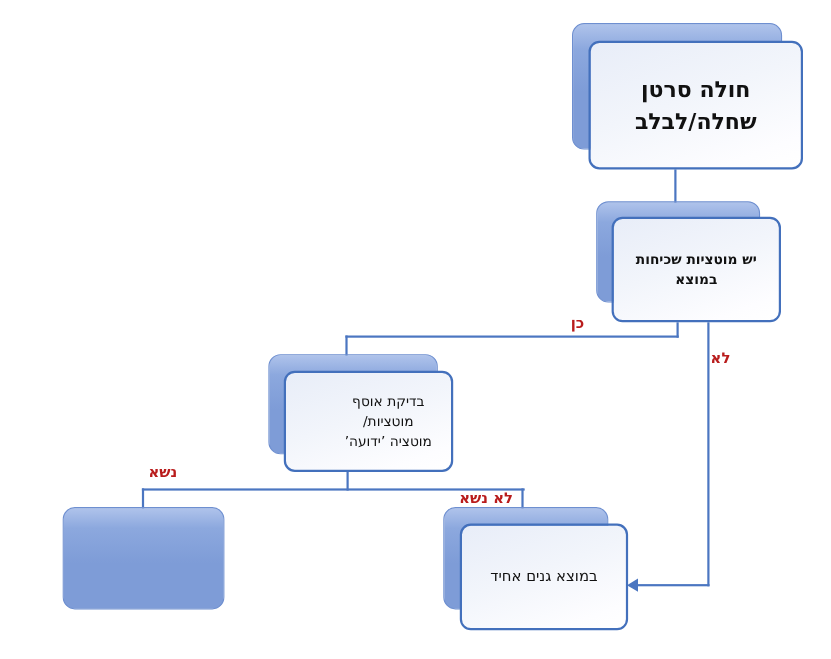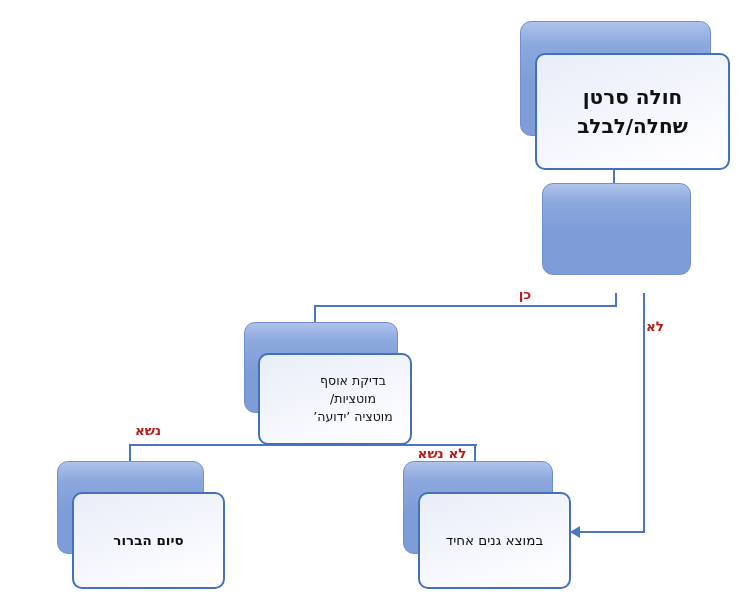--- a/index.html
+++ b/index.html
@@ -14,21 +14,21 @@
     border:1px solid #6E8FD0;
     box-sizing:border-box;
     z-index:2;
   }
   .node-main{
     position:absolute;border-radius:10px;
     background:linear-gradient(160deg,#E8EDF8 0%,#F2F5FB 45%,#FDFDFF 85%,#ffffff 100%);
     border:2px solid #4370BC;
     box-sizing:border-box;
     display:flex;align-items:center;justify-content:center;
-    z-index:3;text-align:center;color:#111;margin-top:16px;
+    z-index:3;text-align:center;color:#111;
   }
   .node-label{white-space:pre-line;line-height:1.45;padding:0 6px;}
   
   #n1-shadow{left:520px;top:21px;width:191px;height:115px;}
   #n1-main  {left:535px;top:37px;width:195px;height:117px;font-size:20px;font-weight:700;}
   #n2-shadow{left:542px;top:183px;width:149px;height:92px;}
   #n2-main  {left:556px;top:197px;width:154px;height:96px;font-size:12.5px;font-weight:700;}
   #n3-shadow{left:244px;top:322px;width:154px;height:91px;}
   #n3-main  {left:258px;top:337px;width:154px;height:92px;font-size:12.5px;font-weight:400;padding-left:36px;}
   #n4-shadow{left:57px;top:461px;width:147px;height:93px;}
@@ -84,30 +84,31 @@
   <div class="edge-lbl" id="lbl-carrier">נשא</div>
   <div class="edge-lbl" id="lbl-notcarrier">לא נשא</div>
 
   <div class="node-shadow" id="n1-shadow"></div>
   <div class="node-main" id="n1-main">
     <span class="node-label">חולה סרטן
 שחלה/לבלב</span>
   </div>
 
   <div class="node-shadow" id="n2-shadow"></div>
+  <div class="node-main" id="n2-main">
+    <span class="node-label">יש מוטציות שכיחות
+במוצא</span>
+  </div>
 
   <div class="node-shadow" id="n3-shadow"></div>
   <div class="node-main" id="n3-main">
     <span class="node-label">בדיקת אוסף מוטציות/
 מוטציה ’ידועה’</span>
   </div>
 
   <div class="node-shadow" id="n4-shadow"></div>
-  <div class="node-main" id="n4-main">
-    <span class="node-label">סיום הברור</span>
-  </div>
 
   <div class="node-shadow" id="n5-shadow"></div>
   <div class="node-main" id="n5-main">
     <span class="node-label">במוצא גנים אחיד</span>
   </div>
 
 </div>
 
 </body></html>

